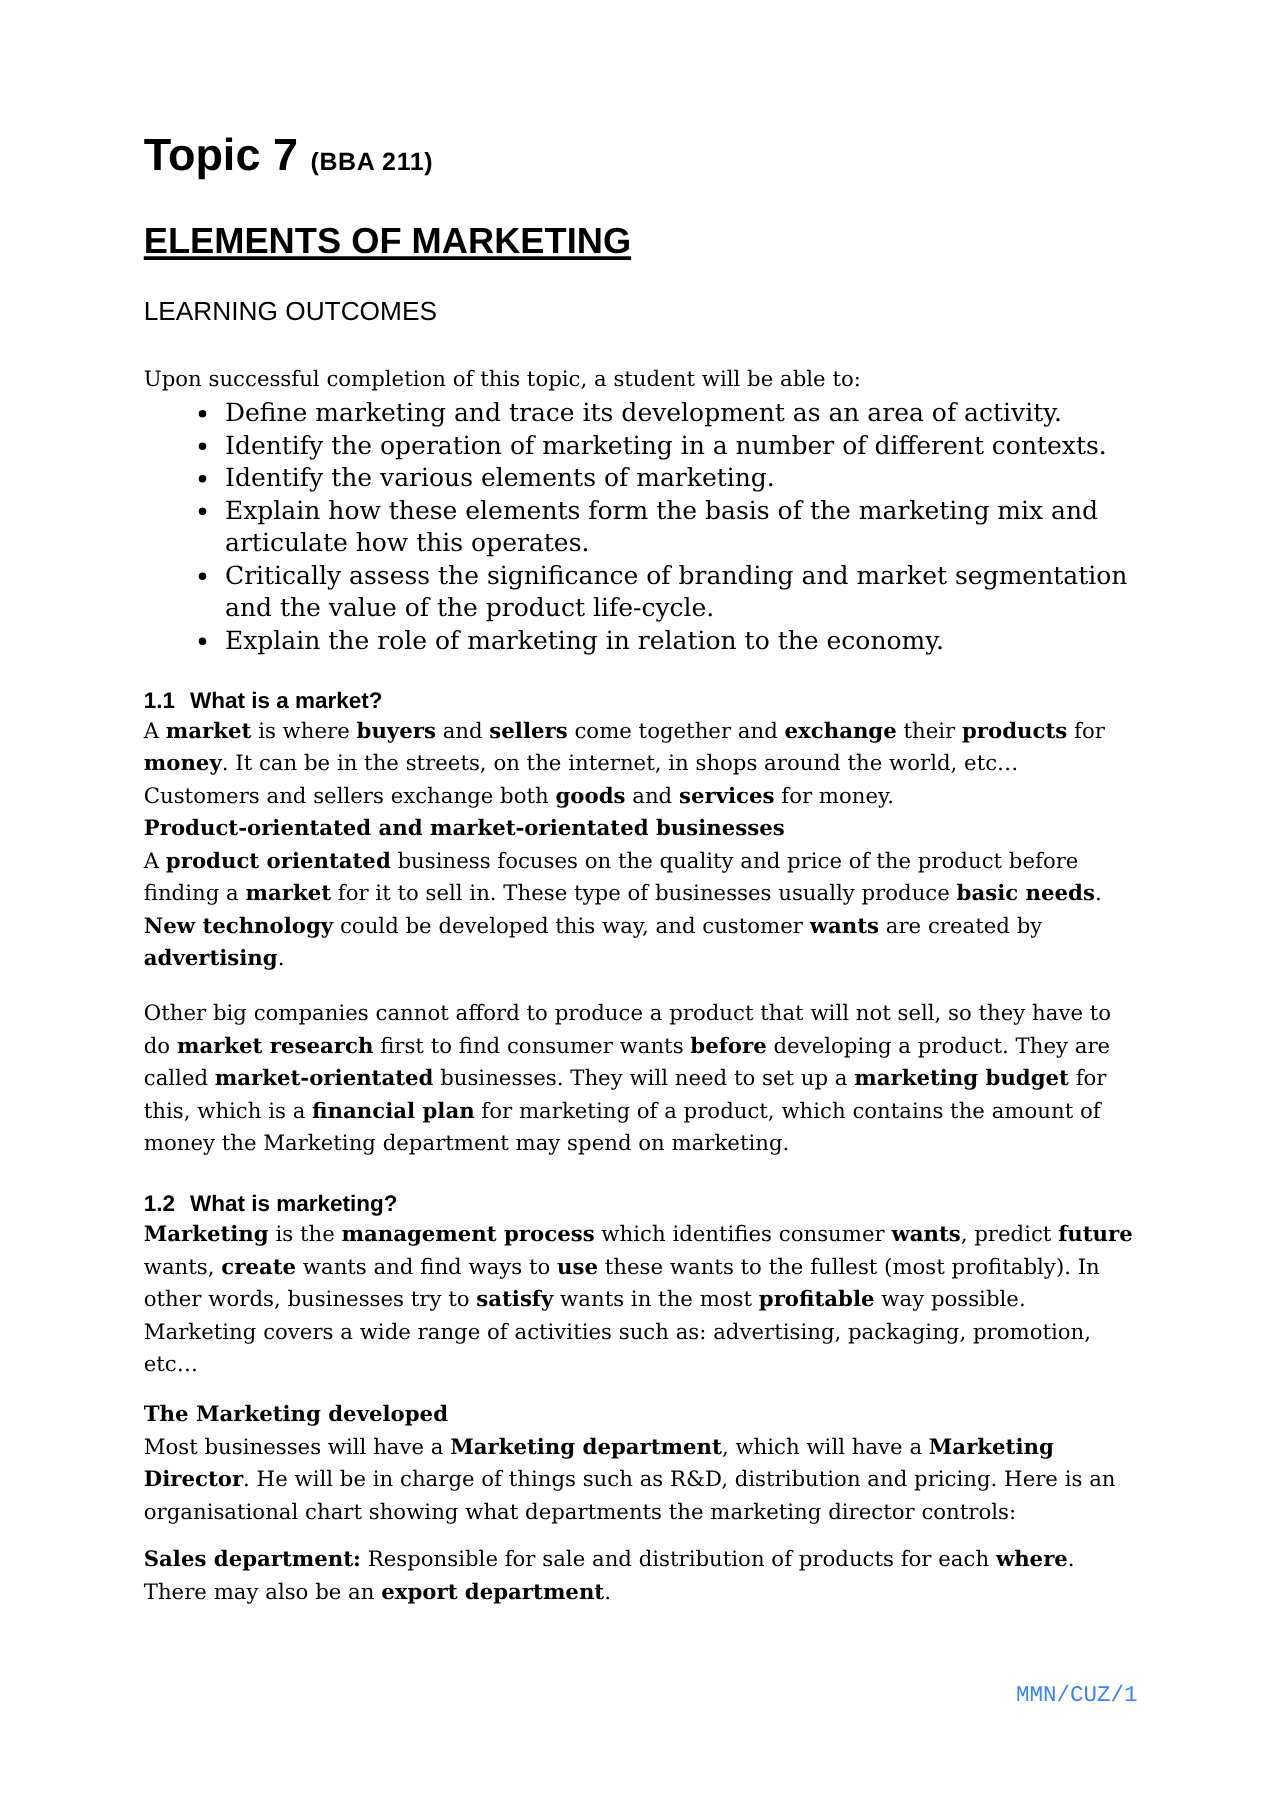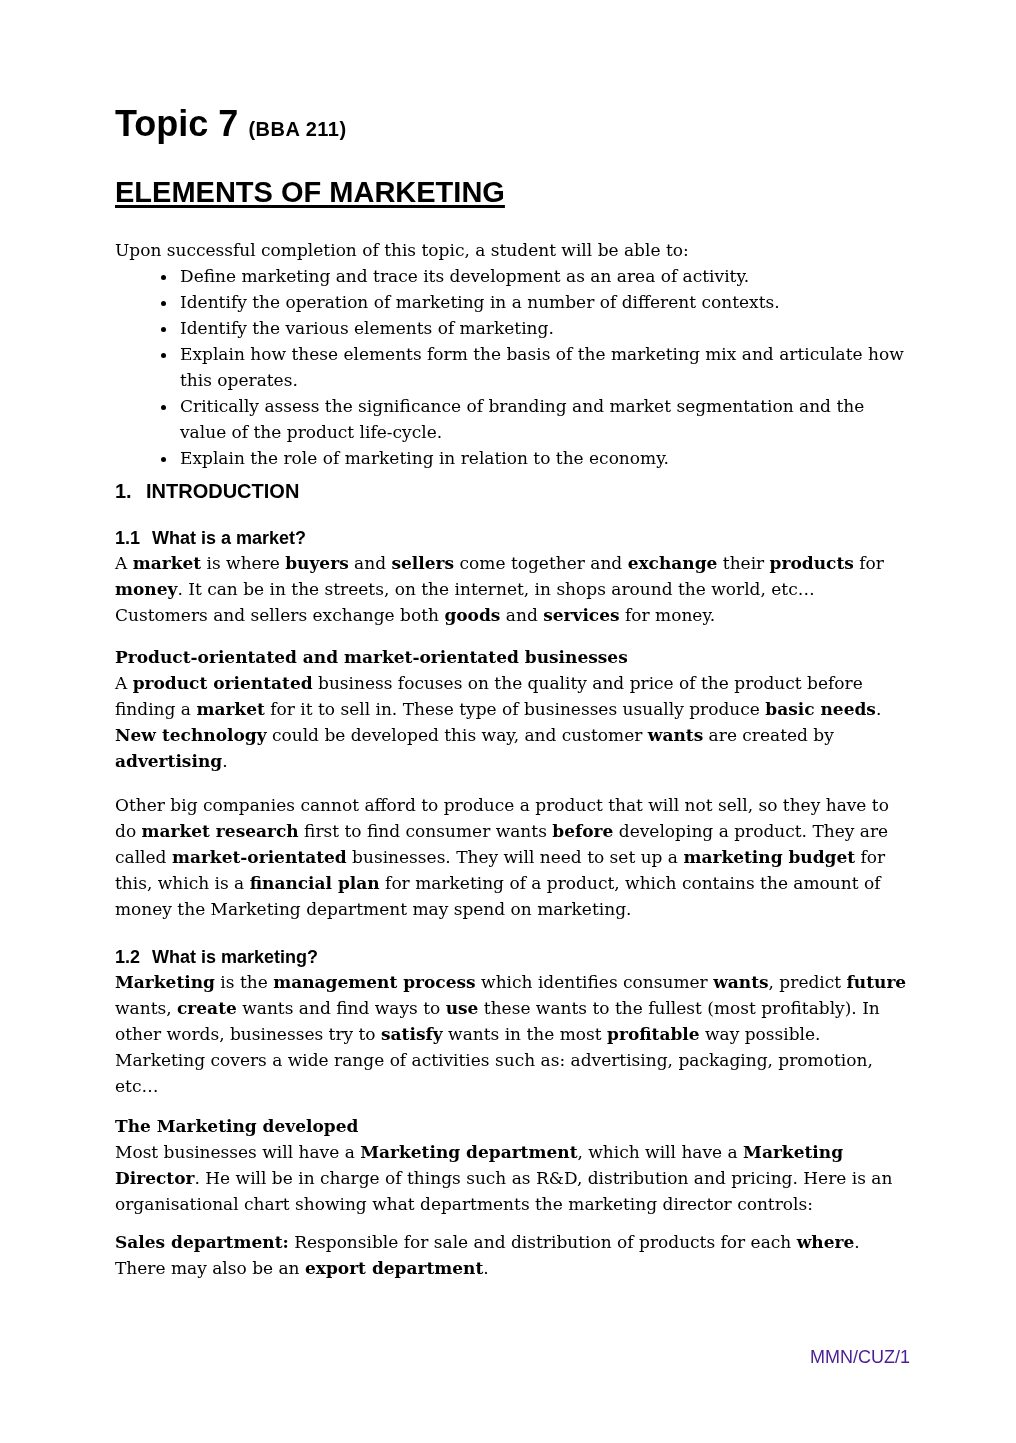--- a/index.html
+++ b/index.html
@@ -55,21 +55,21 @@
     line-height: 26px;
     margin: 0;
   }
   .lead {
     margin-top: 28px;
   }
   ul.outcomes {
     margin: 0;
     padding: 0 0 0 63px;
     list-style: disc outside;
-    font-size: 17px;
+    font-size: 20px;
     line-height: 26px;
   }
   ul.outcomes li {
     padding-left: 2px;
   }
   .sec-heading {
     font-family: "Liberation Sans", sans-serif;
     font-weight: bold;
     font-size: 20px;
     line-height: 24px;
@@ -78,65 +78,65 @@
   .sub-heading {
     font-family: "Liberation Sans", sans-serif;
     font-weight: bold;
     font-size: 18px;
     line-height: 24px;
     margin: 23px 0 0 0;
   }
   .sec-heading .num { display: inline-block; min-width: 31px; }
   .sub-heading .num { display: inline-block; min-width: 37px; }
   .para { margin-top: 0; }
-  .para-gap-sm { margin-top: 16px; }
+  .para-gap-sm { }
   .para-gap    { margin-top: 18px; }
   .para-gap-md { margin-top: 14px; }
   .para-gap-xs { margin-top: 12px; }
   .sub-heading + .para { margin-top: 0; }
   .serif-head {
     font-weight: bold;
     font-size: 17px;
     line-height: 26px;
   }
   .s12-heading { margin-top: 23px; }
   .footer-ref {
     position: absolute;
     top: 1346px;
     right: 106px;
-    font-family: Liberation Sans, sans-serif;
+    font-family: Liberation Mono, monospace;
     font-size: 18px;
     line-height: 22px;
-    color: #4c1d95;
+    color: #3b82f6;
   }
   b { font-weight: bold; }
 </style>
 </head>
 <body>
 
 <div class="page">
   <div class="content">
 
     <h1 class="doc-title"><span>Topic 7</span>&nbsp;<span class="suffix">(BBA 211)</span></h1>
 
     <h2 class="doc-subtitle"><span class="underlined">ELEMENTS OF MARKETING</span></h2>
 
+    <h3 class="learning-heading">LEARNING OUTCOMES</h3>
 
     <p class="body-text lead">Upon successful completion of this topic, a student will be able to:</p>
 
     <ul class="outcomes">
       <li>Define marketing and trace its development as an area of activity.</li>
       <li>Identify the operation of marketing in a number of different contexts.</li>
       <li>Identify the various elements of marketing.</li>
       <li>Explain how these elements form the basis of the marketing mix and articulate how this operates.</li>
       <li>Critically assess the significance of branding and market segmentation and the value of the product life-cycle.</li>
       <li>Explain the role of marketing in relation to the economy.</li>
     </ul>
 
-    <h3 class="sec-heading"><span class="num">1.</span><span>INTRODUCTION</span></h3>
 
     <h4 class="sub-heading"><span class="num">1.1</span><span>What is a market?</span></h4>
 
     <p class="body-text para"><span>A </span><b>market</b><span> is where </span><b>buyers</b><span> and </span><b>sellers</b><span> come together and </span><b>exchange</b><span> their </span><b>products</b><span> for </span><b>money</b><span>. It can be in the streets, on the internet, in shops around the world, etc… Customers and sellers exchange both </span><b>goods</b><span> and </span><b>services</b><span> for money.</span></p>
 
     <div class="para-gap-sm">
       <div class="serif-head">Product-orientated and market-orientated businesses</div>
       <p class="body-text para"><span>A </span><b>product orientated</b><span> business focuses on the quality and price of the product before finding a </span><b>market</b><span> for it to sell in. These type of businesses usually produce </span><b>basic needs</b><span>. </span><b>New technology</b><span> could be developed this way, and customer </span><b>wants</b><span> are created by </span><b>advertising</b><span>.</span></p>
     </div>
 

